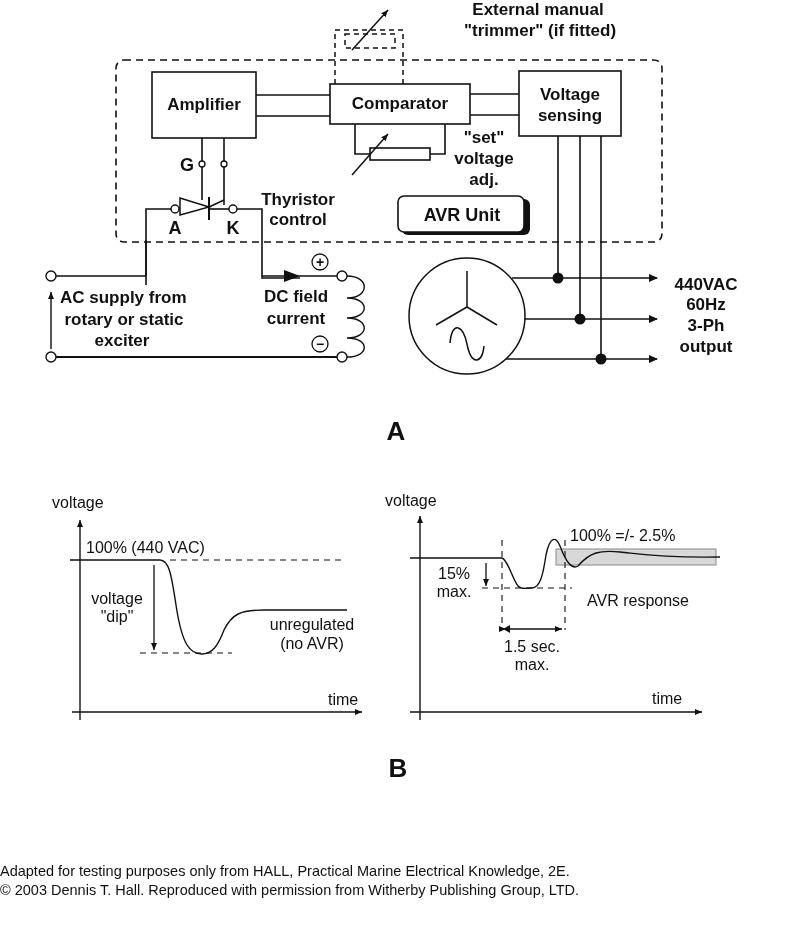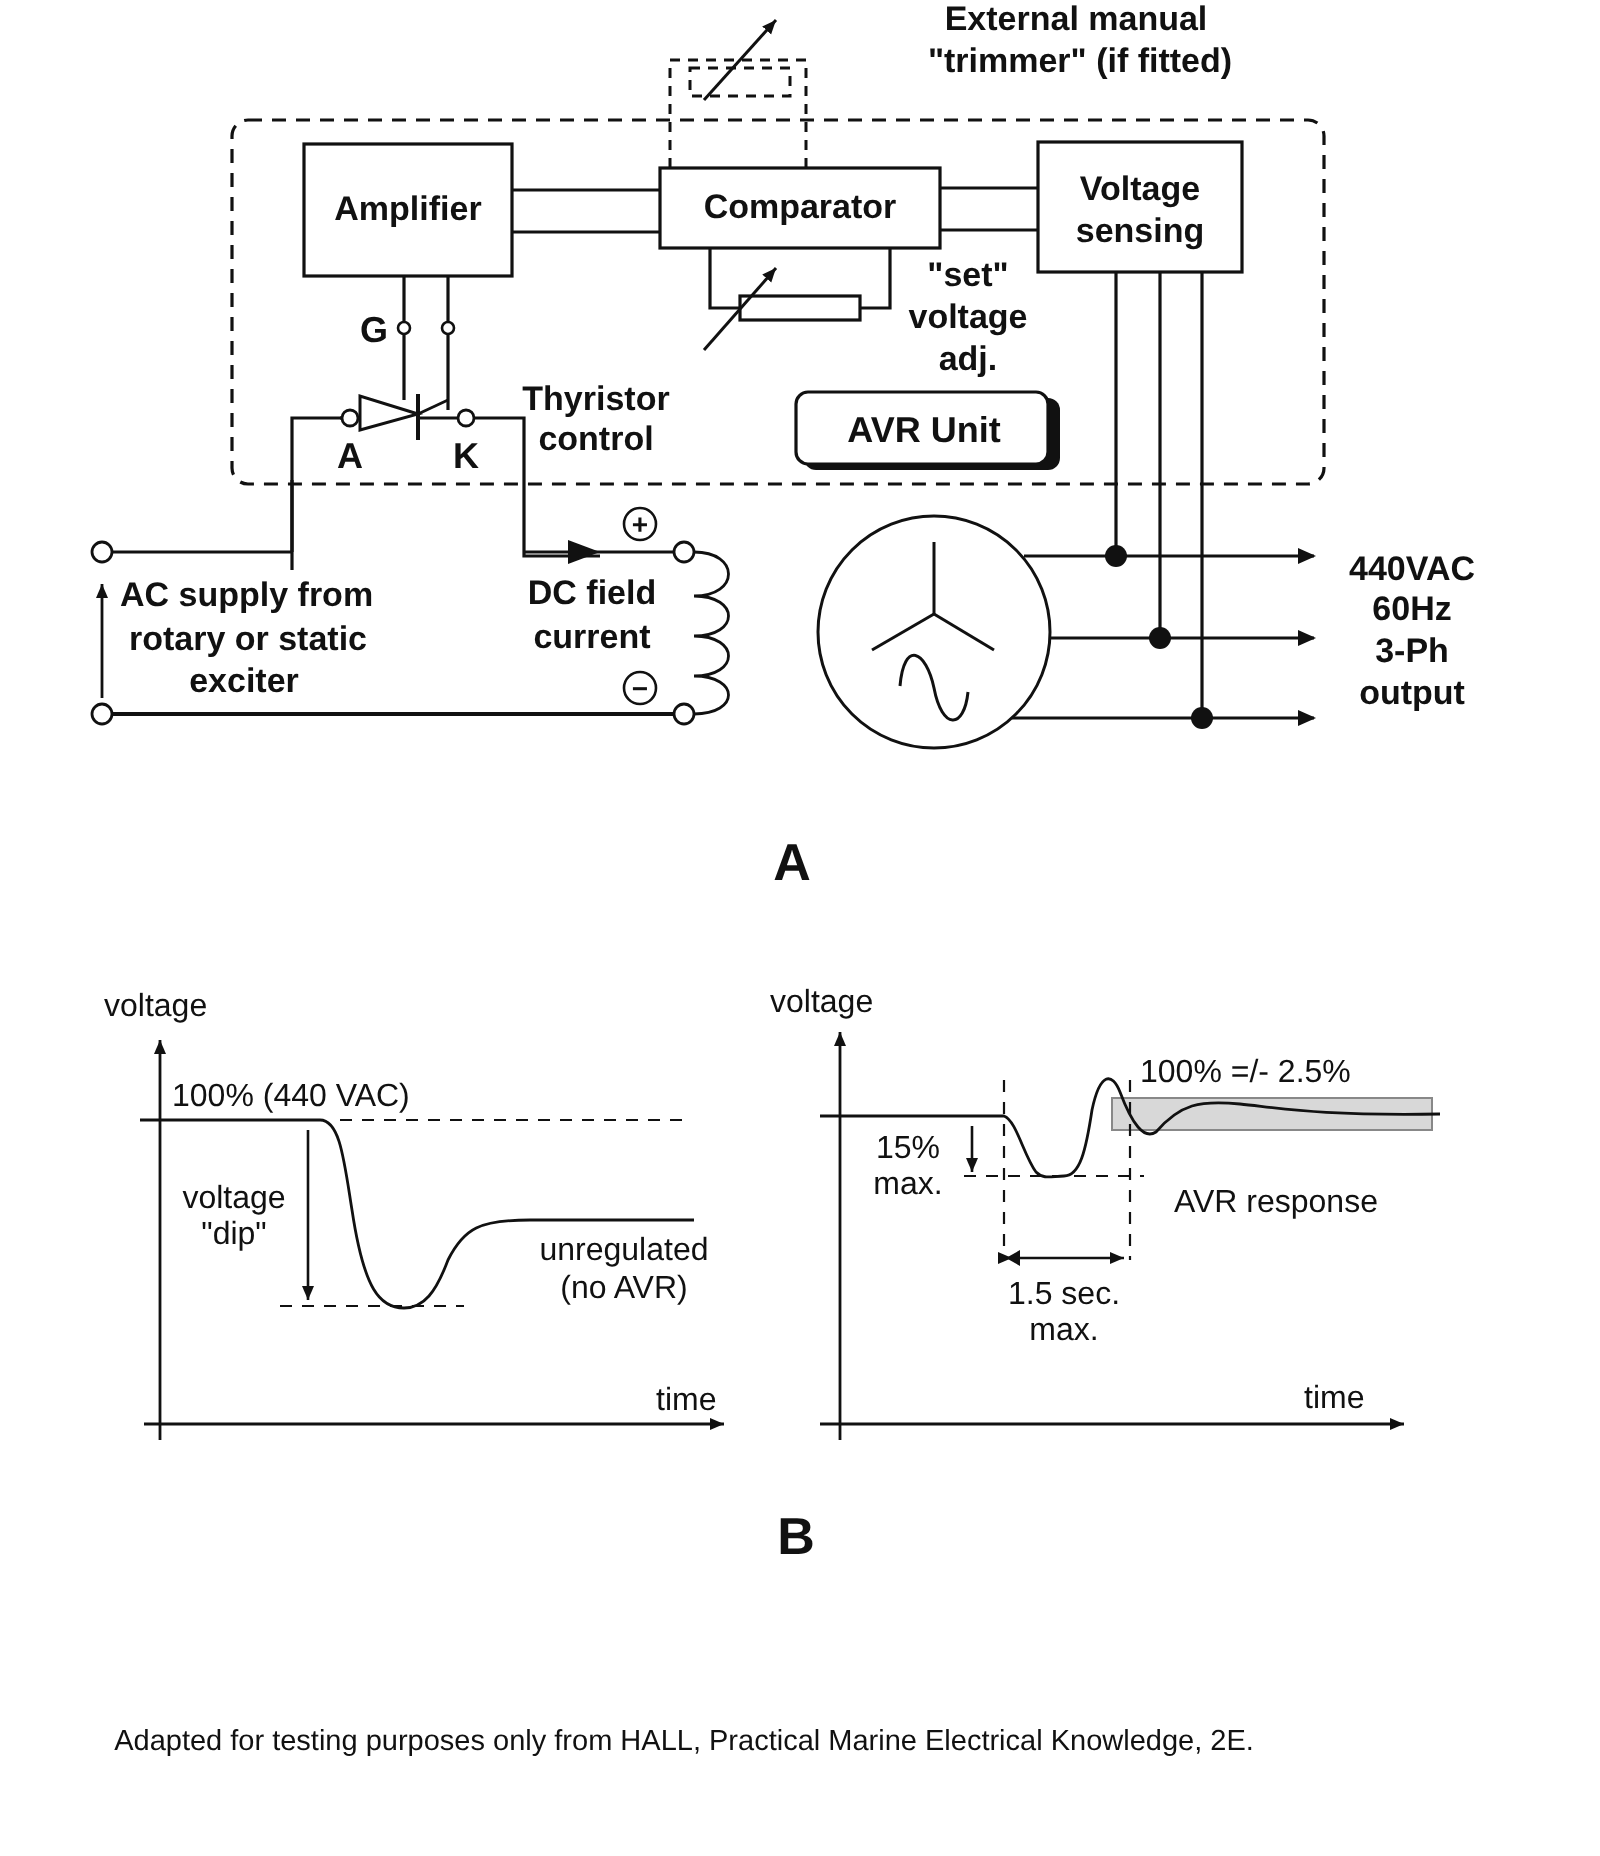--- a/index.html
+++ b/index.html
@@ -1,20 +1,20 @@
 <!DOCTYPE html>
 <html><head>
 <meta charset="utf-8">
 <style>
   html, body { margin:0; padding:0; background:#fff; }
   body { width:800px; height:928px; position:relative; overflow:hidden; font-family:"Liberation Sans", sans-serif; color:#111; }
   svg { position:absolute; left:0; top:0; }
   .lbl { font-family:"Liberation Sans", sans-serif; font-weight:bold; fill:#111; }
   .thin { font-family:"Liberation Sans", sans-serif; fill:#111; }
-  .footer { position:absolute; left:0; width:684px; top:862px; text-align:center; font-size:14.5px; line-height:19px; color:#111; font-family:"Liberation Sans", sans-serif; }
+  .footer { position:absolute; left:0; width:684px; top:862px; font-size:14.5px; line-height:19px; color:#111; font-family:"Liberation Sans", sans-serif; }
   .footer div { white-space:nowrap; }
 </style>
 </head>
 <body>
 
 <svg width="800" height="928" viewBox="0 0 800 928">
   <defs>
     <marker id="arr" markerWidth="10" markerHeight="10" refX="8" refY="5" orient="auto" markerUnits="userSpaceOnUse">
       <path d="M0,1 L9,5 L0,9 Z" fill="#111"></path>
     </marker>
@@ -164,13 +164,14 @@
     <text class="thin" x="532" y="652" font-size="16" text-anchor="middle">1.5 sec.</text>
     <text class="thin" x="532" y="670" font-size="16" text-anchor="middle">max.</text>
     <text class="thin" x="587" y="606" font-size="16">AVR response</text>
   </g>
 
   <text class="lbl" x="398" y="777" font-size="26" text-anchor="middle">B</text>
 </svg>
 
 <div class="footer">
   <div>Adapted for testing purposes only from HALL, Practical Marine Electrical Knowledge, 2E.</div>
+  <div>© 2003 Dennis T. Hall. Reproduced with permission from Witherby Publishing Group, LTD.</div>
 </div>
 
 </body></html>

